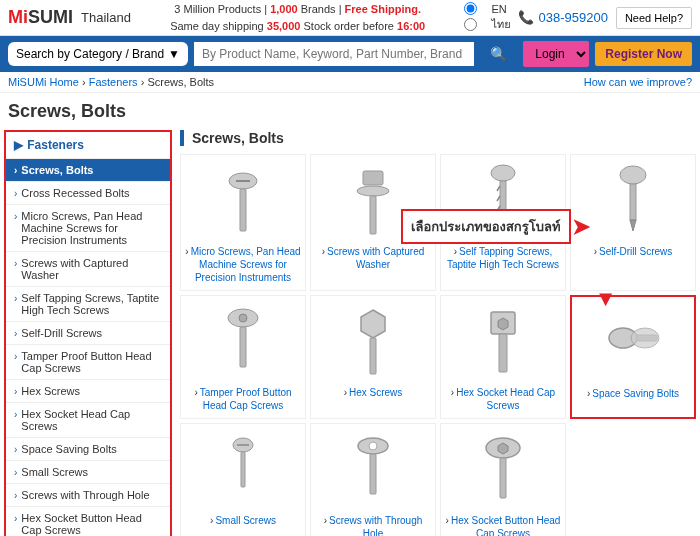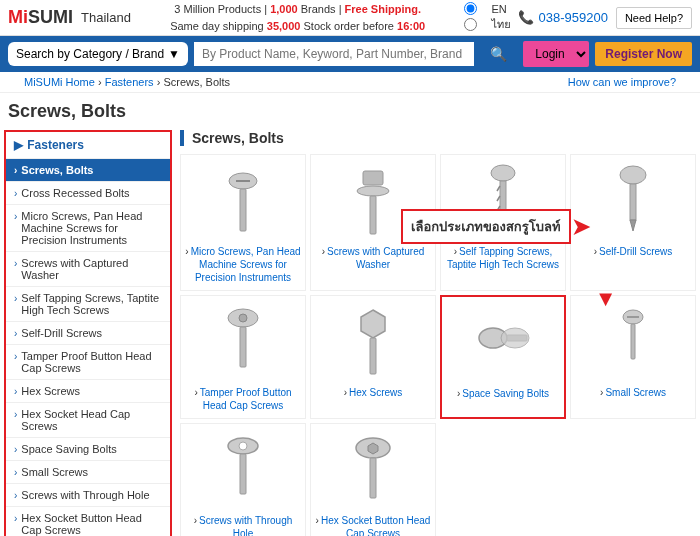--- a/index.html
+++ b/index.html
@@ -22,21 +22,21 @@
     
     .search-bar { background: #1a5fa8; padding: 5px 8px; display: flex; align-items: center; gap: 6px; }
     .search-cat { background: #fff; border: none; padding: 5px 8px; font-size: 12px; cursor: pointer; display: flex; align-items: center; gap: 4px; border-radius: 6px; white-space: nowrap; text-align: center; }
     .search-input-wrap { flex: 1; display: flex; }
     .search-input { width: 100%; border: none; padding: 5px 8px; font-size: 12px; outline: none; }
     .search-btn { background: #1a5fa8; border: none; padding: 5px 10px; cursor: pointer; color: white; font-size: 14px; }
     .login-select { background: #ec4899; border: none; padding: 5px 8px; font-size: 12px; cursor: pointer; border-radius: 2px; }
     .register-btn { background: #f5a623; border: none; padding: 5px 10px; font-size: 12px; font-weight: bold; color: #701a75; cursor: pointer; border-radius: 2px; white-space: nowrap; }
 
     
-    .breadcrumb-bar { padding: 4px 24px; border-bottom: 1px solid #eee; display: flex; justify-content: space-between; align-items: center; font-size: 11px; }
+    .breadcrumb-bar { padding: 4px 8px; border-bottom: 1px solid #eee; display: flex; justify-content: space-between; align-items: center; font-size: 11px; }
     .breadcrumb a { color: #0066cc; text-decoration: none; }
     .breadcrumb span { color: #333; }
     .improve { color: #0066cc; font-size: 11px; cursor: pointer; }
 
     
     .page-title-bar { padding: 8px 8px 4px; }
     .page-title { font-size: 18px; font-weight: bold; color: #333; }
 
     
     .main-content { display: flex; padding: 4px 0; }
@@ -252,20 +252,30 @@
         </div>
         <div class="product-card" style="position: relative;">
           <div class="product-img">
             <svg viewBox="0 0 60 80" xmlns="http://www.w3.org/2000/svg">
               <polygon points="30,8 42,15 42,29 30,36 18,29 18,15" fill="#ccc" stroke="#999" stroke-width="1.5"></polygon>
               <rect x="27" y="36" width="6" height="36" fill="#bbb" stroke="#999" stroke-width="1" rx="1"></rect>
             </svg>
           </div>
           <div class="product-name"><span class="product-arrow">›</span>Hex Screws</div>
         </div>
+        <div class="product-card" style="position: relative;">
+          <div class="product-img">
+            <svg viewBox="0 0 60 80" xmlns="http://www.w3.org/2000/svg">
+              <rect x="18" y="10" width="24" height="22" rx="2" fill="#ccc" stroke="#999" stroke-width="1.5"></rect>
+              <polygon points="30,16 35,19 35,25 30,28 25,25 25,19" fill="#aaa" stroke="#888" stroke-width="1"></polygon>
+              <rect x="26" y="32" width="8" height="38" fill="#bbb" stroke="#999" stroke-width="1" rx="1"></rect>
+            </svg>
+          </div>
+          <div class="product-name"><span class="product-arrow">›</span>Hex Socket Head Cap Screws</div>
+        </div>
         <div class="product-card highlighted" style="position: relative;">
           <div class="product-img">
             <svg viewBox="0 0 60 80" xmlns="http://www.w3.org/2000/svg">
               <ellipse cx="20" cy="35" rx="14" ry="10" fill="#ccc" stroke="#999" stroke-width="1.5"></ellipse>
               <rect x="34" y="32" width="20" height="6" fill="#bbb" stroke="#999" stroke-width="1" rx="1"></rect>
               <ellipse cx="42" cy="35" rx="14" ry="10" fill="#ccc" stroke="#999" stroke-width="1" opacity="0.7"></ellipse>
             </svg>
           </div>
           <div class="product-name"><span class="product-arrow">›</span>Space Saving Bolts</div>
         </div>

